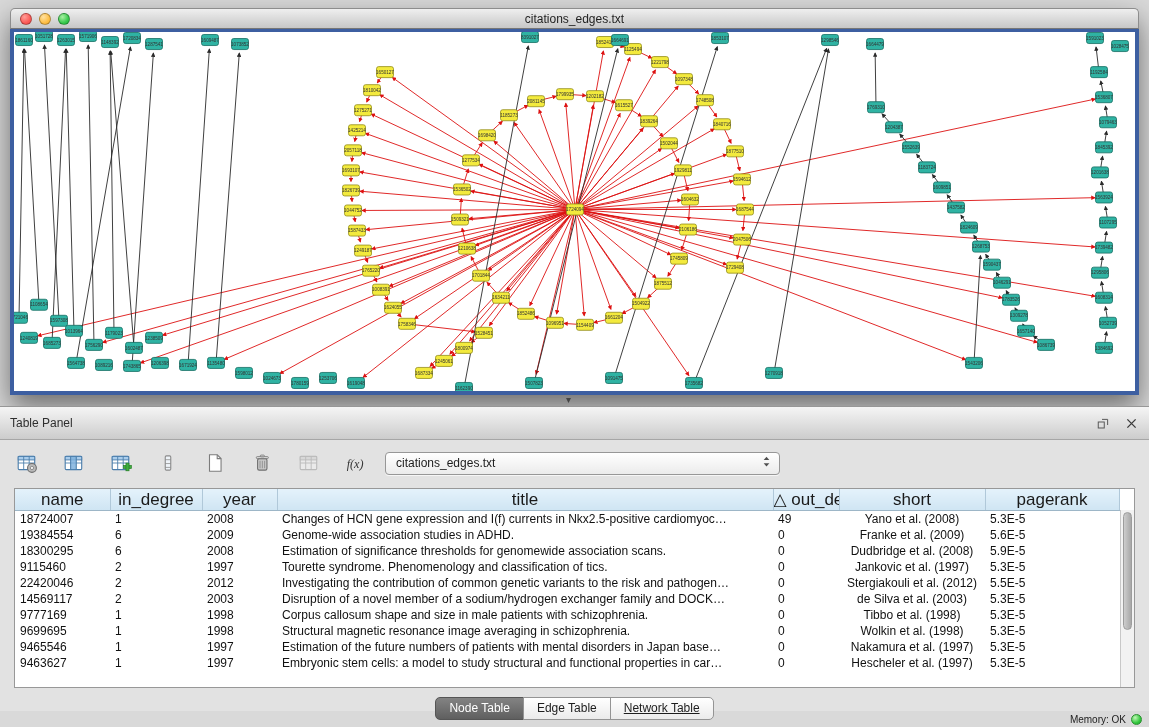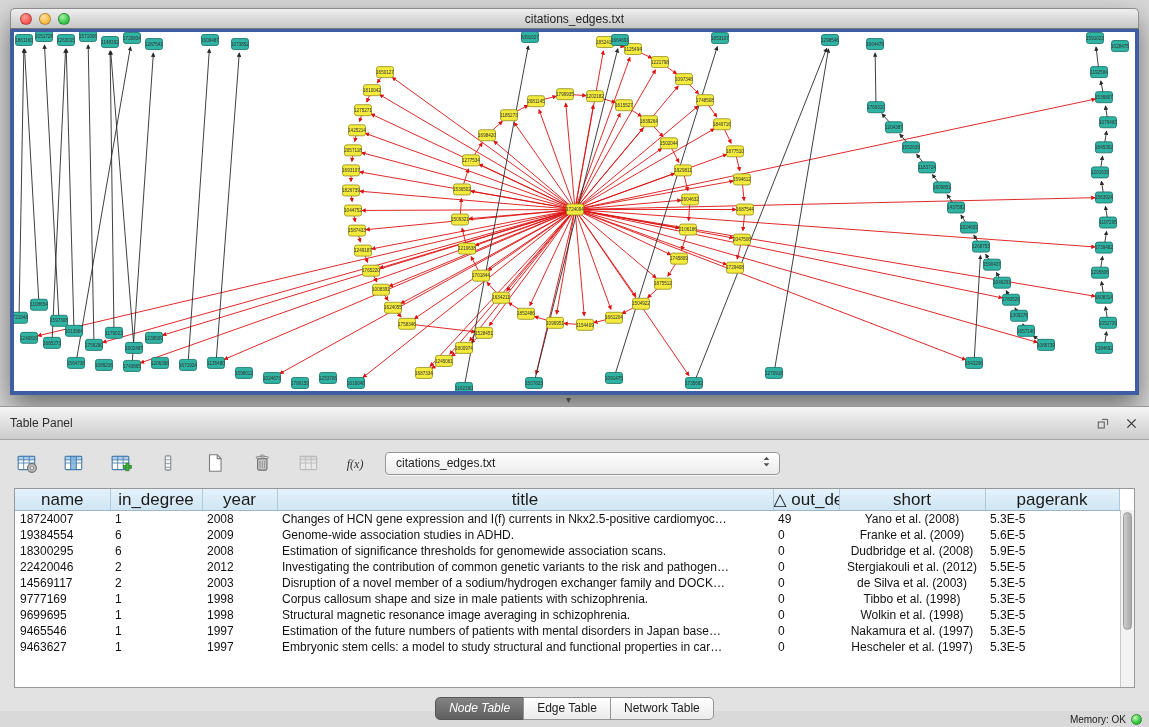--- a/index.html
+++ b/index.html
@@ -99,24 +99,24 @@
     border:1px solid #9c9c9c;
   }
 
   .tabbar{ display:flex; justify-content:center; margin-top:9px; }
   .tab{
     font-size:12px; padding:3px 13px 4px;
     background:linear-gradient(#ffffff,#ebebeb);
     border:1px solid #949494; margin-left:-1px; color:#1d1d1d;
   }
   .tab:first-child{ border-radius:5px 0 0 5px; margin-left:0; }
-  .tab:last-child{ border-radius:0 5px 5px 0; }
+  .tab:last-child{ border-radius:0 5px 5px 0;text-decoration:underline; }
   .tab.active{
     background:linear-gradient(#838383,#5f5f5f);
-    color:#fff; border-color:#555;font-style:italic;
+    color:#fff; border-color:#555;
   }
 
   .statusbar{
     position:absolute; left:0; bottom:0; width:1149px; height:16px;
     display:flex; justify-content:flex-end; align-items:center;
     gap:5px; padding-right:7px; font-size:10px; color:#222;margin-top:24px;
   }
   .status-dot{
     width:11px; height:11px; border-radius:50%;
     background:radial-gradient(circle at 35% 30%, #c2f7b6,#35c93f 60%,#17a02a);
@@ -954,20 +954,29 @@
               <tr>
                 <td>18300295</td>
                 <td>6</td>
                 <td>2008</td>
                 <td>Estimation of significance thresholds for genomewide association scans.</td>
                 <td>0</td>
                 <td class="c-short">Dudbridge et al. (2008)</td>
                 <td>5.9E-5</td>
               </tr>
               <tr>
+                <td>9115460</td>
+                <td>2</td>
+                <td>1997</td>
+                <td>Tourette syndrome. Phenomenology and classification of tics.</td>
+                <td>0</td>
+                <td class="c-short">Jankovic et al. (1997)</td>
+                <td>5.3E-5</td>
+              </tr>
+              <tr>
                 <td>22420046</td>
                 <td>2</td>
                 <td>2012</td>
                 <td>Investigating the contribution of common genetic variants to the risk and pathogen…</td>
                 <td>0</td>
                 <td class="c-short">Stergiakouli et al. (2012)</td>
                 <td>5.5E-5</td>
               </tr>
               <tr>
                 <td>14569117</td>

